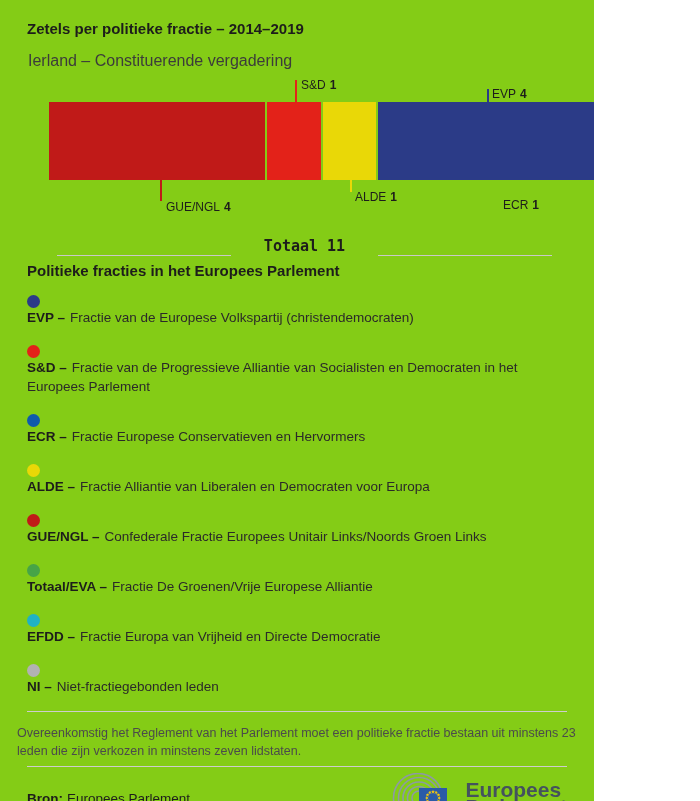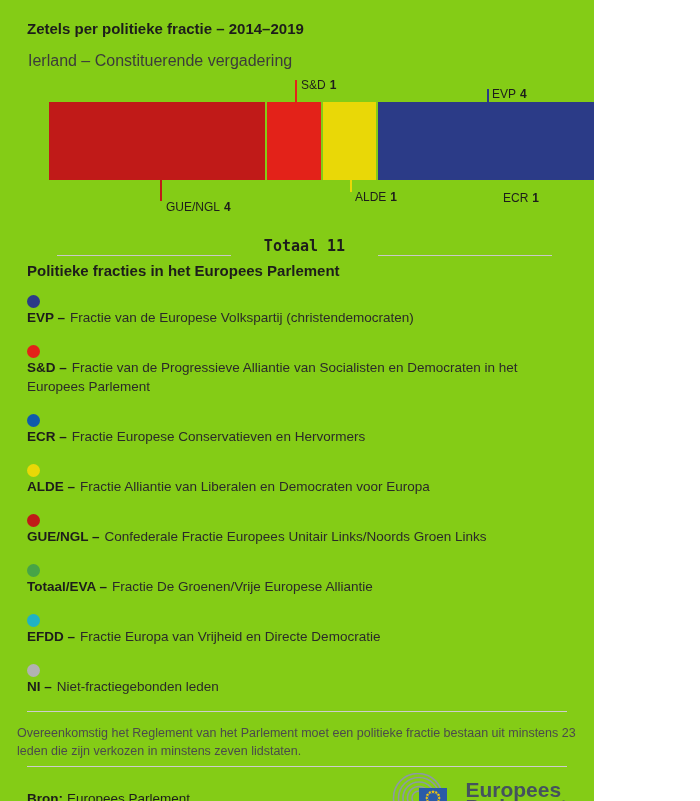--- a/index.html
+++ b/index.html
@@ -19,21 +19,21 @@
   .co-lbl .num{font-weight:bold;margin-left:4px;}
   .ld-sd{left:295px;top:10px;height:22px;}
   .lb-sd{left:301px;top:9px;}
   .ld-evp{left:487px;top:19px;height:13px;}
   .lb-evp{left:492px;top:18px;}
   .ld-gue{left:160px;top:110px;height:21px;}
   .lb-gue{left:166px;top:131px;}
   .ld-alde{left:350px;top:110px;height:12px;}
   .lb-alde{left:355px;top:121px;}
   .ld-ecr{left:648px;top:110px;height:14px;}
-  .lb-ecr{right:55px;top:122px;}
+  .lb-ecr{right:55px;top:129px;}
 
   
   .totals{display:flex;align-items:center;margin:7px 42px 0 57px;}
   .rule{flex:1;height:1px;background:#c9c9c9;margin-top:17px;}
   .totals-text{width:147px;text-align:center;font-family:"DejaVu Sans Mono",monospace;
                font-weight:bold;font-size:15px;line-height:19px;color:#1d1d1b;}
 
   
   .legend-heading{margin:6px 27px 0;font-size:15px;line-height:18px;font-weight:bold;color:#1d1d1b;}
   .legend{list-style:none;margin:12px 27px 0;padding:0;}

